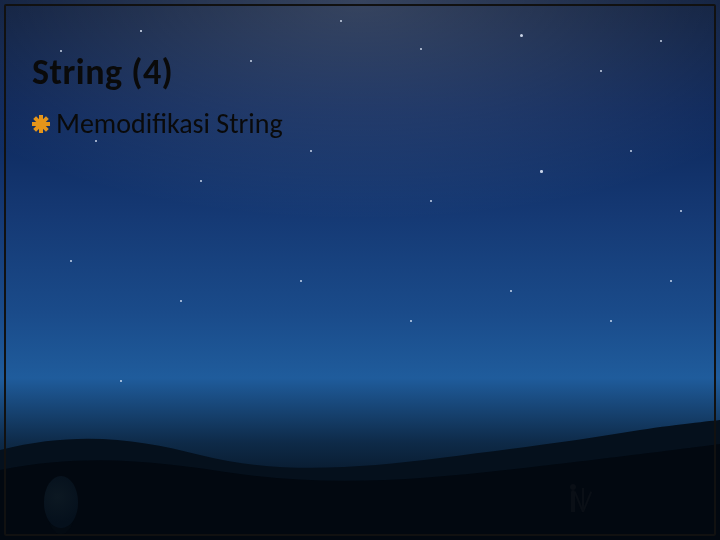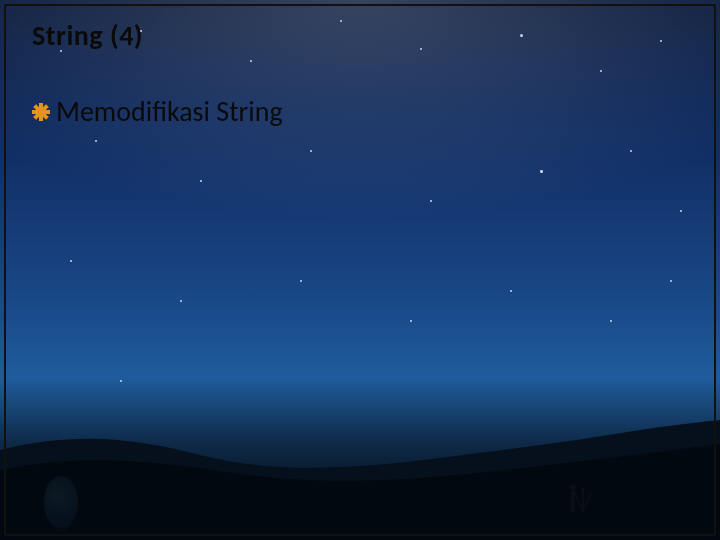--- a/index.html
+++ b/index.html
@@ -42,25 +42,26 @@
     pointer-events: none;
   }
   .content {
     position: absolute;
     inset: 0;
     padding: 18px 26px 0 32px;
   }
   .title {
     color: #0a0a0a;
     font-weight: 700;
-    font-size: 28px;
+    font-size: 36px;
     letter-spacing: 0.5px;
+    margin-top: 32px;
   }
   .subhead {
-    margin-top: 41px;
+    margin-top: 12px;
     display: flex;
     align-items: center;
     gap: 6px;
   }
   .bullet {
     width: 18px; height: 18px;
     position: relative;
     display: inline-block;
   }
   .bullet::before, .bullet::after {

